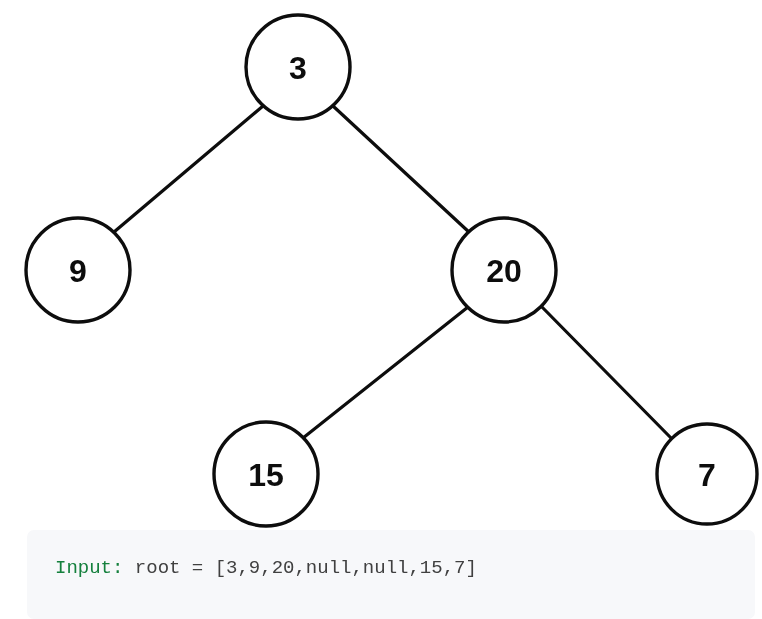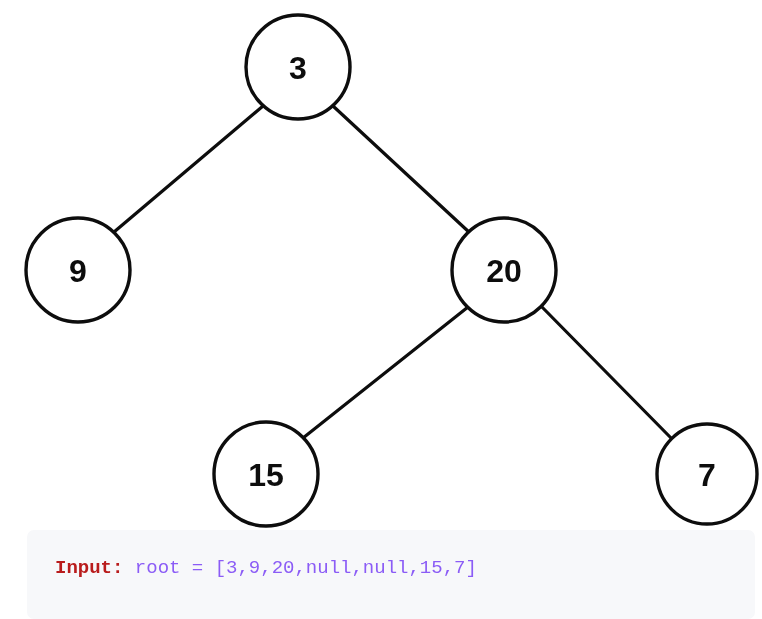--- a/index.html
+++ b/index.html
@@ -66,26 +66,26 @@
 
   .code-line {
     font-family: "Liberation Mono", "DejaVu Sans Mono", monospace;
     font-size: 19px;
     line-height: 33px;
     color: #3b4252;
     white-space: pre;
   }
 
   .code-key {
-    font-weight: bold;
-    color: #b91c1c;
+    font-weight: normal;
+    color: #15803d;
   }
 
   .code-value {
-    color: #8b5cf6;
+    color: #404040;
   }
 </style>
 </head>
 <body>
 
 <div id="tree-figure">
   <svg class="tree-svg" viewBox="0 0 762 540" xmlns="http://www.w3.org/2000/svg">
 
     <line class="tree-edge" x1="263" y1="106" x2="114" y2="232"></line>
     <line class="tree-edge" x1="333" y1="106" x2="470" y2="233"></line>

